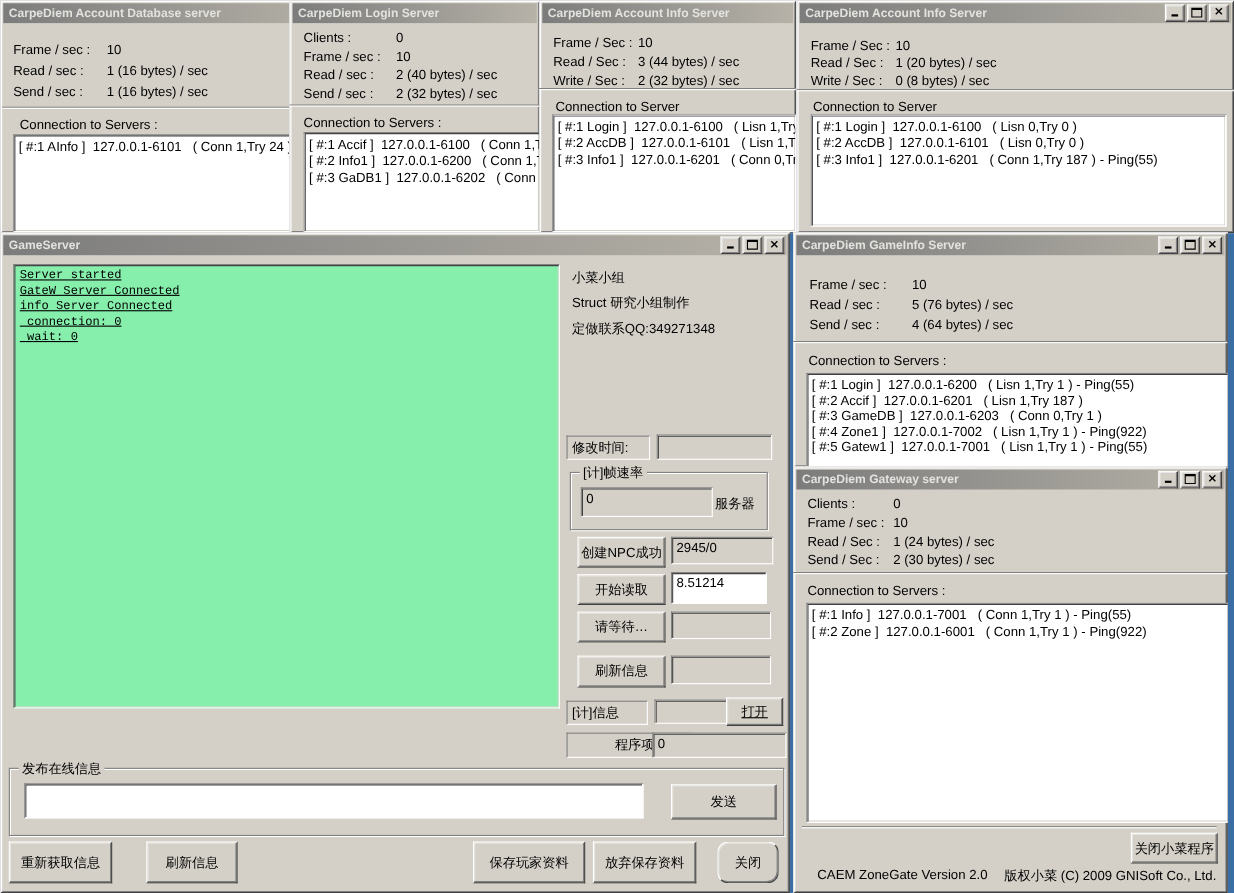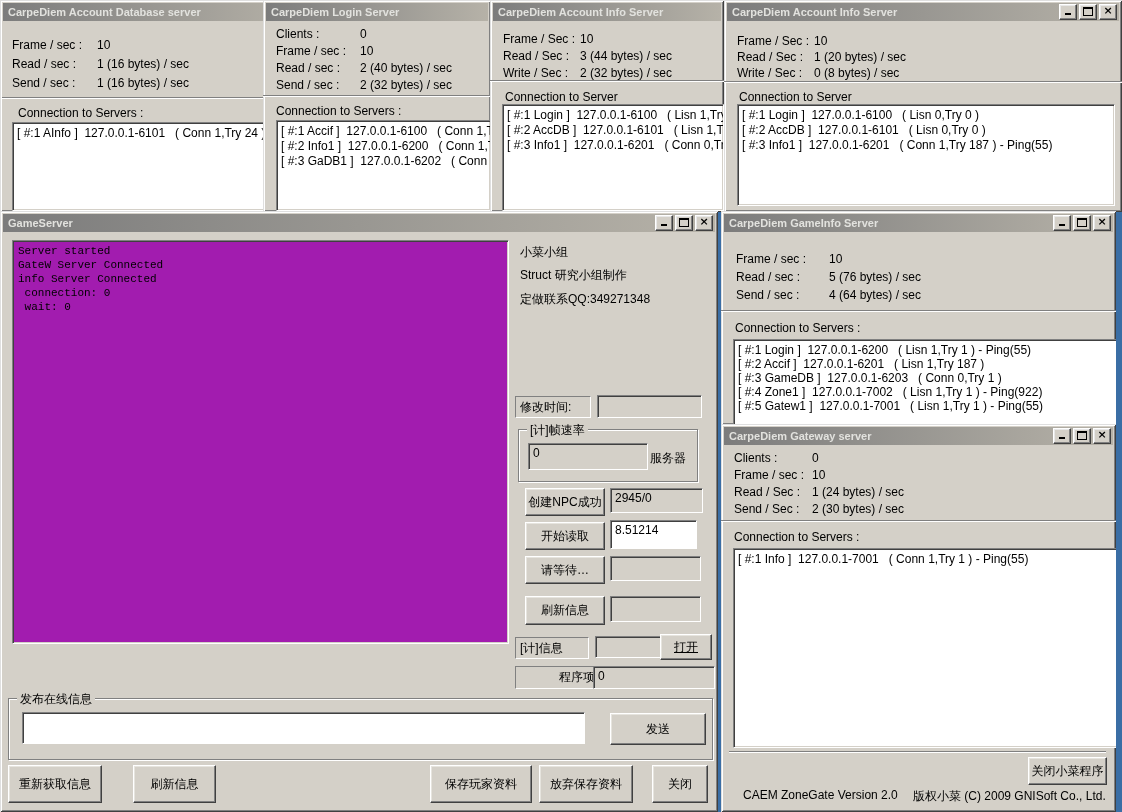--- a/index.html
+++ b/index.html
@@ -25,24 +25,24 @@
   .stat-label{display:inline-block;}
   .stat-value{white-space:nowrap;}
   .sep{position:absolute;height:0;border-top:1px solid #808080;border-bottom:1px solid #FFFFFF;}
   .conn-label{position:absolute;font-size:12px;color:#000;white-space:nowrap;}
   .listbox{position:absolute;background:#FFFFFF;border:1px solid;
     border-color:#808080 #FFFFFF #FFFFFF #808080;
     box-shadow: inset 1px 1px 0 #404040, inset -1px -1px 0 #D4D0C8;
     padding:3px 4px;overflow:hidden;font-size:12px;color:#000;}
   .lb-item{white-space:pre;line-height:15px;}
   .lb-tight .lb-item{line-height:14px;}
-  .logbox{position:absolute;background:#a21caf;border:1px solid;
+  .logbox{position:absolute;background:#86efac;border:1px solid;
     border-color:#808080 #FFFFFF #FFFFFF #808080;
     box-shadow: inset 1px 1px 0 #404040, inset -1px -1px 0 #D4D0C8;
-    padding:3px 5px;overflow:hidden;}
+    padding:3px 5px;overflow:hidden;text-decoration:underline;}
   .logbox pre{margin:0;font-family:"Liberation Mono","DejaVu Sans Mono",monospace;
     font-size:11px;line-height:14px;color:#000;}
   .btn{position:absolute;background:#D4D0C8;border:1px solid;
     border-color:#FFFFFF #404040 #404040 #FFFFFF;
     box-shadow: inset -1px -1px 0 #808080, inset 1px 1px 0 #E6E4DE;
     font-size:12px;color:#000;display:flex;align-items:center;justify-content:center;
     white-space:nowrap;cursor:default;}
   .field{position:absolute;background:#D4D0C8;border:1px solid;
     border-color:#808080 #FFFFFF #FFFFFF #808080;
     box-shadow: inset 1px 1px 0 #404040;
@@ -204,21 +204,21 @@
     <div class="groupbox" style="left:8px;top:487px;width:703px;height:60px;">
       <span class="legend">发布在线信息</span>
     </div>
     <div class="field white" style="left:22px;top:501px;width:553px;height:26px;"></div>
     <div class="btn" style="left:610px;top:502px;width:94px;height:30px;">发送</div>
 
     <div class="btn" style="left:8px;top:554px;width:92px;height:36px;">重新获取信息</div>
     <div class="btn" style="left:133px;top:554px;width:81px;height:36px;">刷新信息</div>
     <div class="btn" style="left:430px;top:554px;width:100px;height:36px;">保存玩家资料</div>
     <div class="btn" style="left:539px;top:554px;width:92px;height:36px;">放弃保存资料</div>
-    <div class="btn" style="left:652px;top:554px;width:54px;height:36px;">关闭</div>
+    <div class="btn" style="left:652px;top:554px;width:54px;height:36px;border-radius:10px;">关闭</div>
   </div>
 
   <div class="window" style="left:721px;top:211px;width:395px;height:214px;">
     <div class="titlebar">
       <span class="title-text">CarpeDiem GameInfo Server</span>
       <span class="tb-buttons">
         <span class="tb-btn">
             <span class="glyph-min"></span>
           </span>
         <span class="tb-btn">
@@ -263,20 +263,21 @@
     <div class="stats" style="left:13px;top:26px;line-height:17px;">
       <div><span class="stat-label" style="width:78px">Clients :</span><span class="stat-value">0</span></div>
       <div><span class="stat-label" style="width:78px">Frame / sec :</span><span class="stat-value">10</span></div>
       <div><span class="stat-label" style="width:78px">Read / Sec :</span><span class="stat-value">1 (24 bytes) / sec</span></div>
       <div><span class="stat-label" style="width:78px">Send / Sec :</span><span class="stat-value">2 (30 bytes) / sec</span></div>
     </div>
     <div class="sep" style="left:0;right:0;top:96px;"></div>
     <div class="conn-label" style="left:13px;top:106px;">Connection to Servers :</div>
     <div class="listbox" style="left:12px;top:124px;width:375px;height:192px;">
       <div class="lb-item">[ #:1 Info ]  127.0.0.1-7001   ( Conn 1,Try 1 ) - Ping(55)</div>
+      <div class="lb-item">[ #:2 Zone ]  127.0.0.1-6001   ( Conn 1,Try 1 ) - Ping(922)</div>
     </div>
     <div class="sep" style="left:8px;right:10px;top:327px;"></div>
     <div class="btn" style="left:307px;top:333px;width:77px;height:26px;">关闭小菜程序</div>
     <div class="footer-text" style="left:22px;top:364px;">CAEM ZoneGate Version 2.0</div>
     <div class="footer-text" style="left:192px;top:364px;">版权小菜 (C) 2009 GNISoft Co., Ltd.</div>
   </div>
 
 </div>
 
 </body></html>

